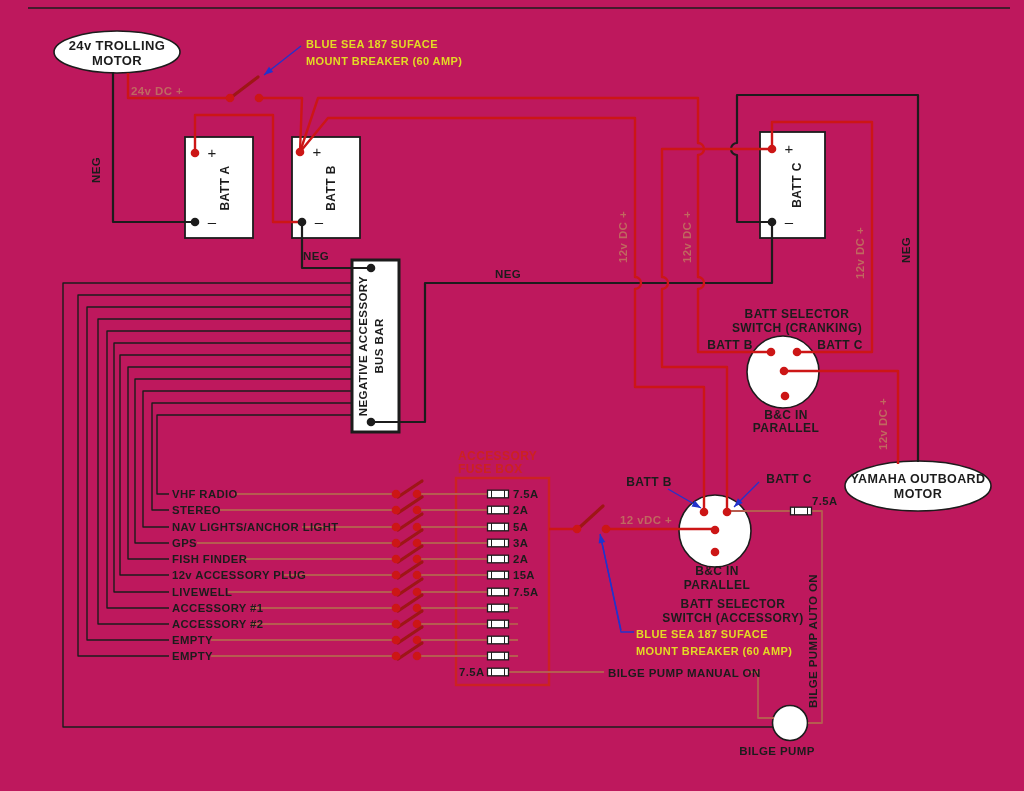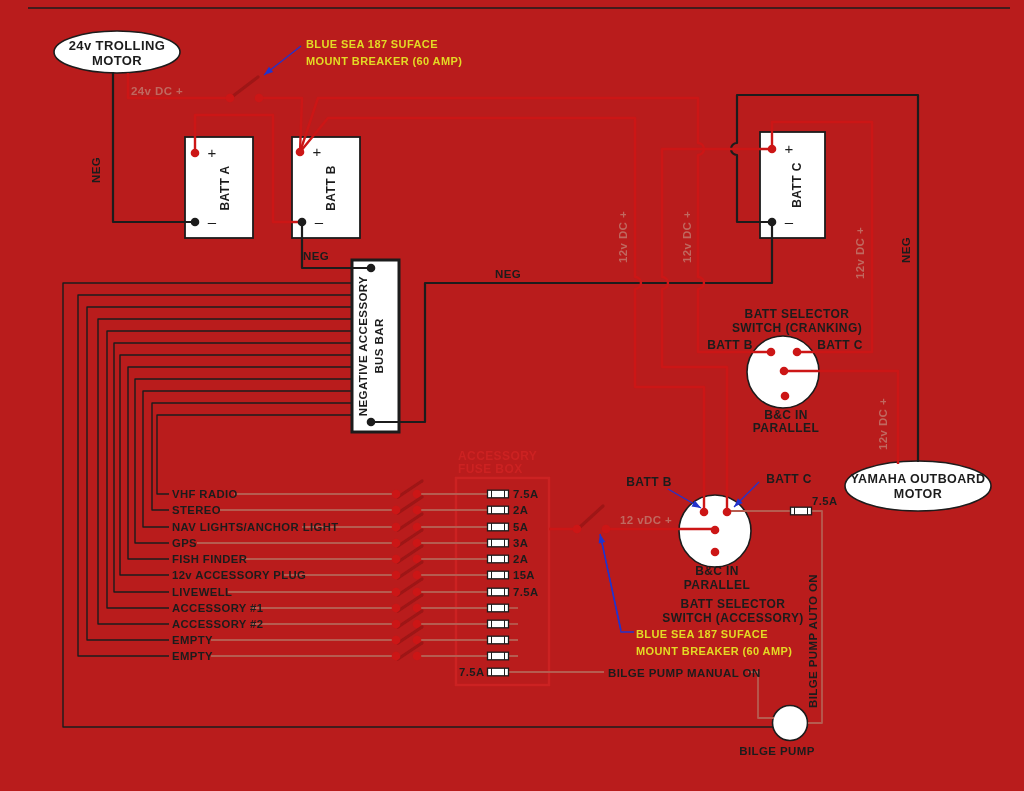--- a/index.html
+++ b/index.html
@@ -1,16 +1,16 @@
 <!DOCTYPE html>
 <html><head>
 <meta charset="utf-8">
 <style>
   html,body{margin:0;padding:0;background:#fff;}
-  #stage{position:relative;width:1024px;height:791px;background:#b91c1c;overflow:hidden;}
+  #stage{position:relative;width:1024px;height:791px;background:#be185d;overflow:hidden;}
   svg text{font-family:"Liberation Sans","DejaVu Sans",sans-serif;letter-spacing:.4px;}
 </style>
 </head>
 <body>
 
 <div id="stage">
   <svg id="svg" width="1024" height="791" viewBox="0 0 1024 791" xmlns="http://www.w3.org/2000/svg">
       <ellipse cx="117" cy="52" rx="63" ry="21" fill="#fff" stroke="#1c1c1c" stroke-width="1.6"></ellipse>
       <ellipse cx="918" cy="486" rx="73" ry="25" fill="#fff" stroke="#1c1c1c" stroke-width="1.6"></ellipse>
       <circle cx="783" cy="372" r="36" fill="#fff" stroke="#1c1c1c" stroke-width="1.6"></circle>

